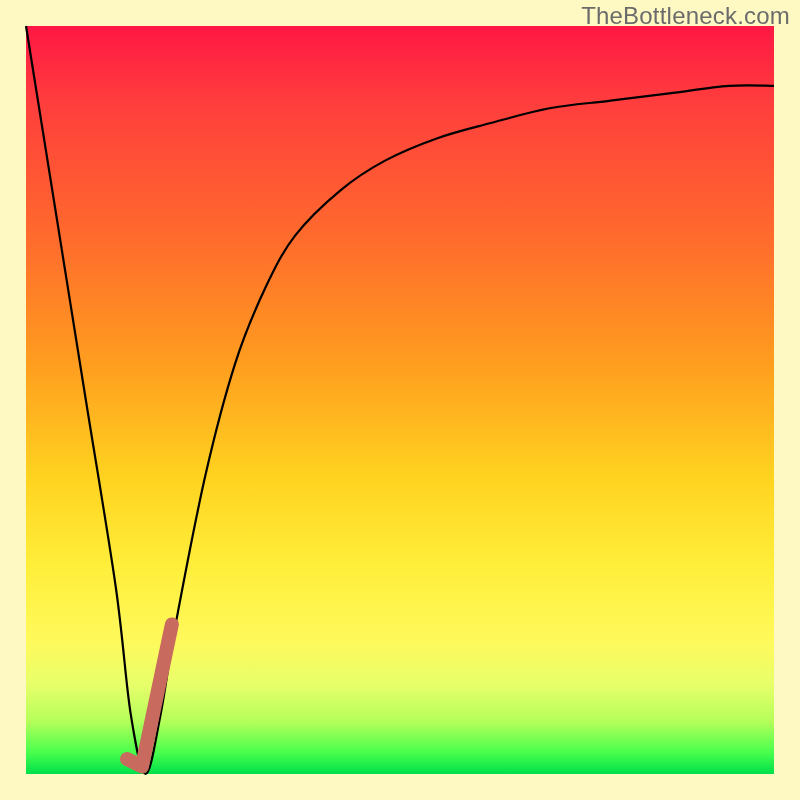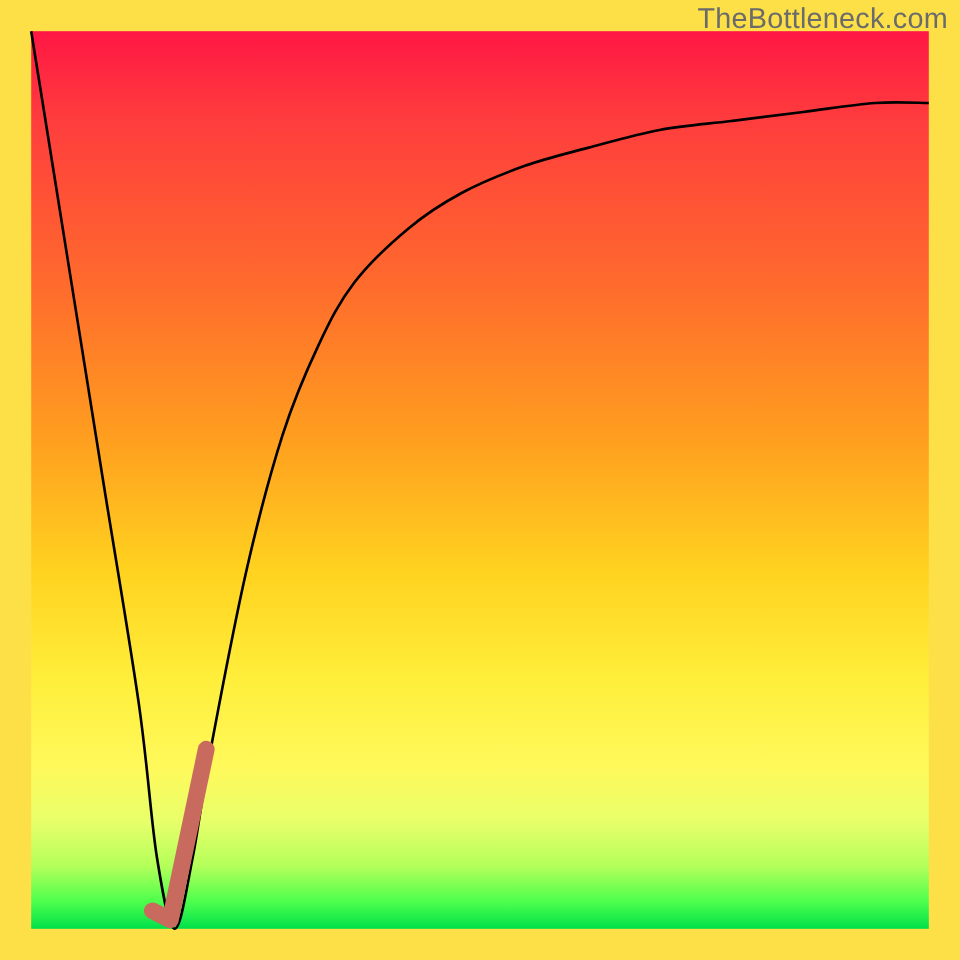--- a/index.html
+++ b/index.html
@@ -8,21 +8,21 @@
     width: 800px;
     height: 800px;
     overflow: hidden;
     background: #000;
     font-family: Arial, Helvetica, sans-serif;
   }
   .frame {
     position: relative;
     width: 800px;
     height: 800px;
-    background: #fde047;
+    background: #fef9c3;
   }
   .plot-area {
     position: absolute;
     left: 26px;
     top: 26px;
     width: 748px;
     height: 748px;
     
     background: linear-gradient(
       to bottom,

